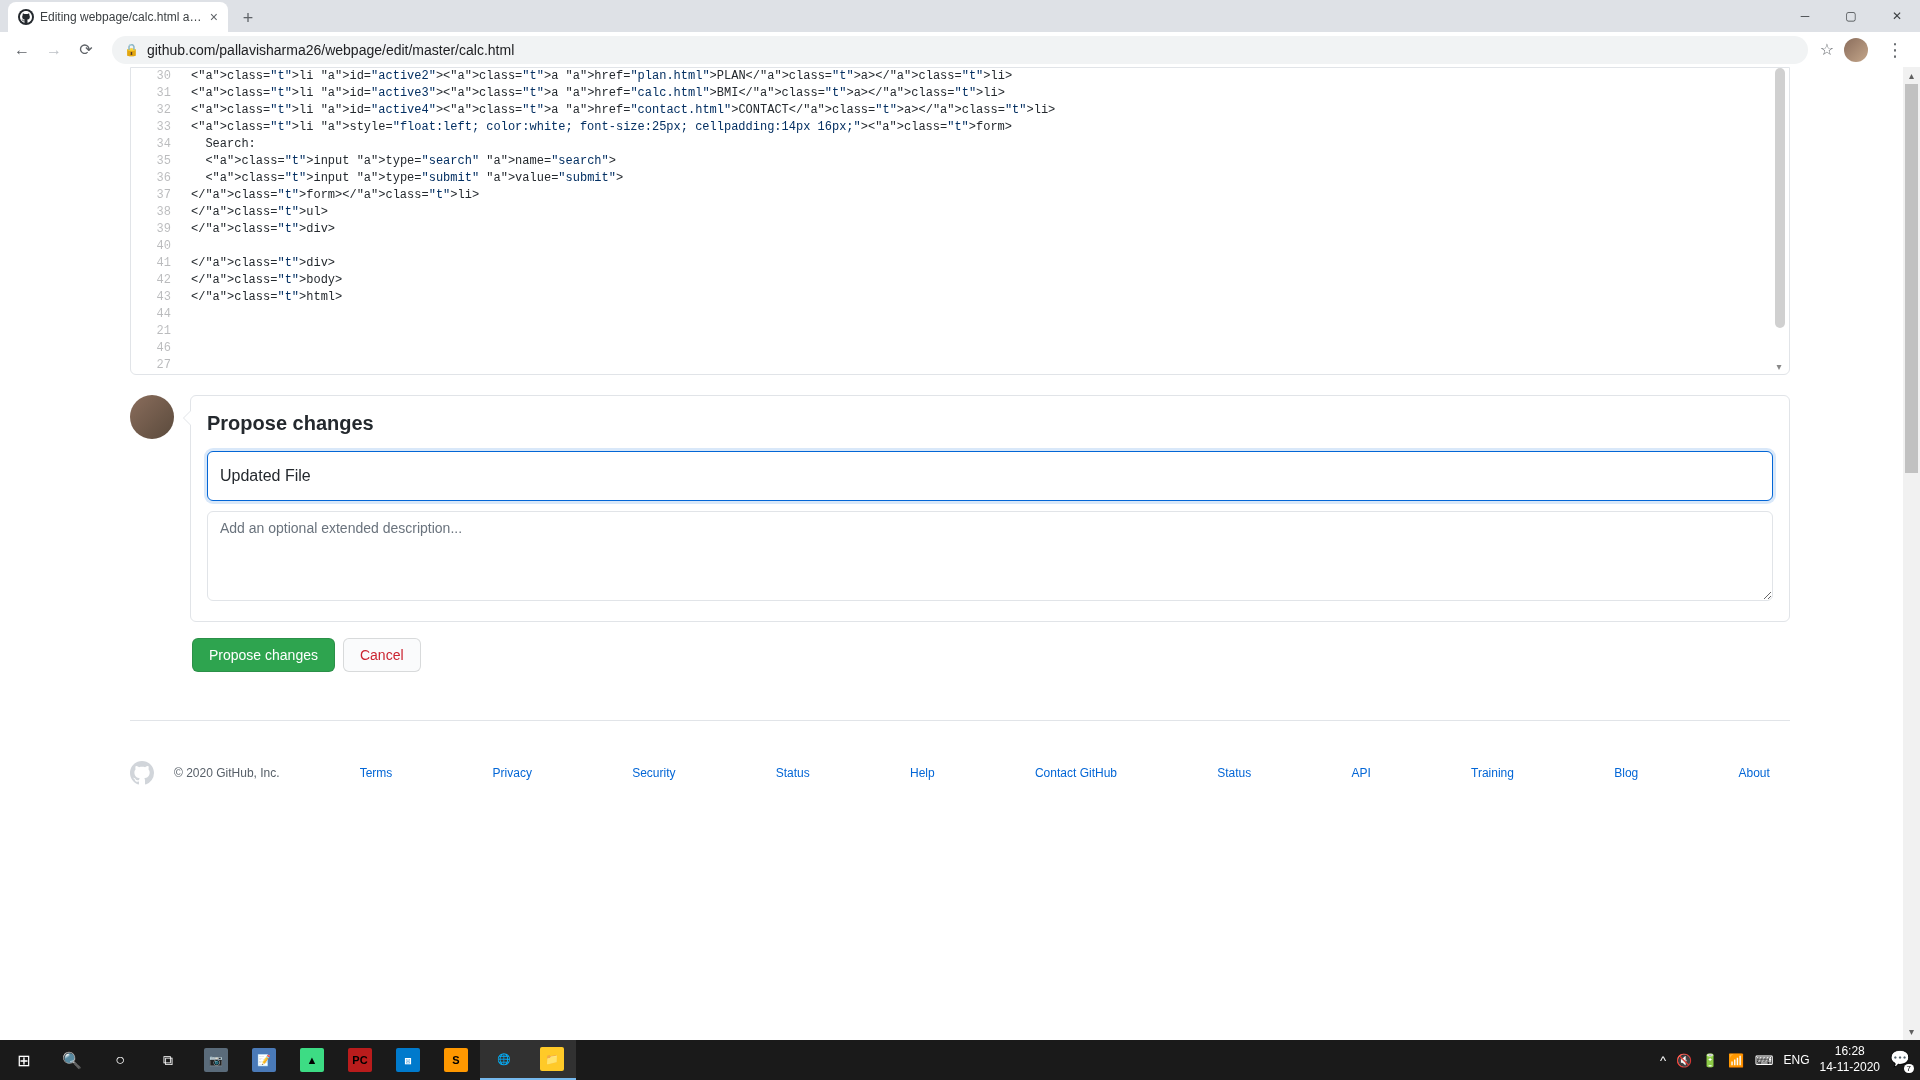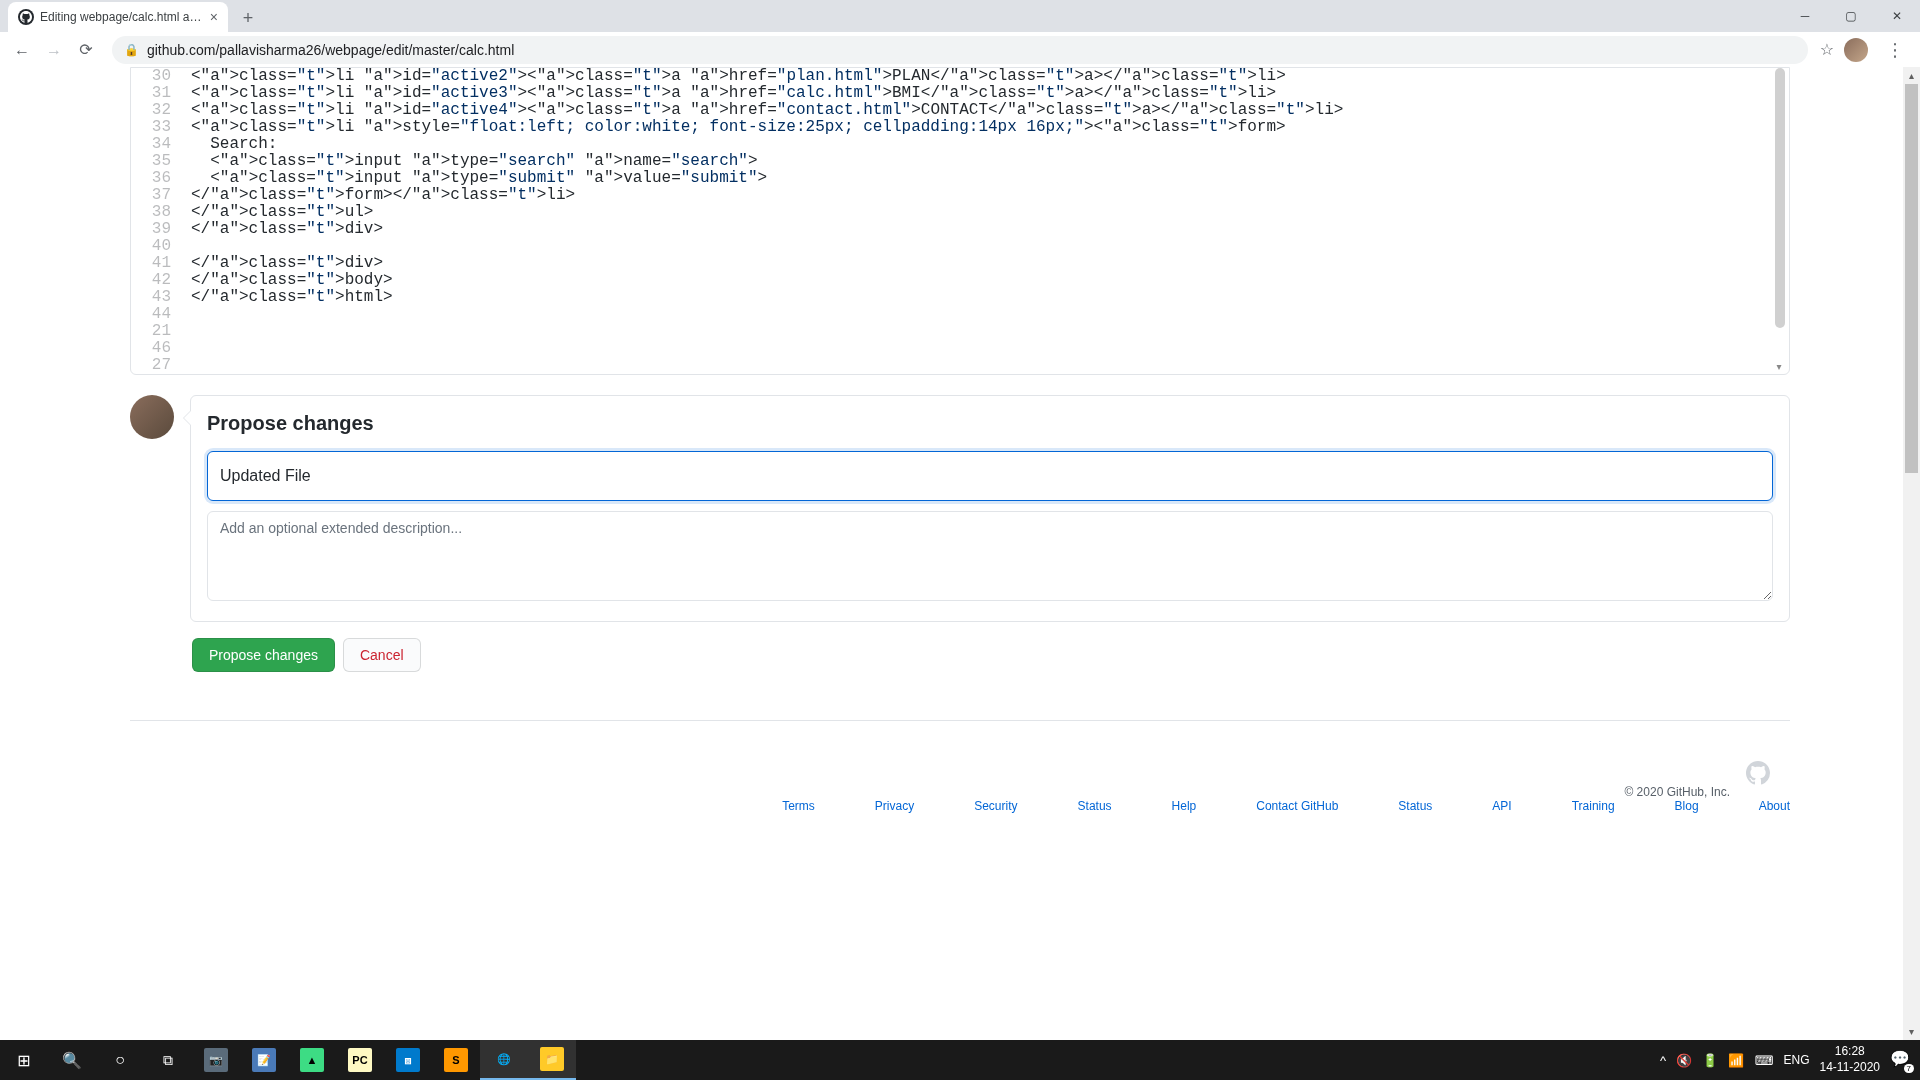--- a/index.html
+++ b/index.html
@@ -26,21 +26,21 @@
     .profile-icon { width: 24px; height: 24px; border-radius: 50%; background: linear-gradient(135deg, #8a6d5c, #c4a68a); margin: 0 6px; }
     .menu-dots { color: #5f6368; font-size: 18px; padding: 0 8px; cursor: pointer; }
     
     
     .content { height: calc(100vh - 67px - 40px); overflow-y: auto; position: relative; }
     .scrollbar-track { position: absolute; right: 0; top: 0; width: 17px; height: 100%; background: #f1f1f1; }
     .scrollbar-thumb { position: absolute; right: 2px; width: 13px; background: #c1c1c1; border-radius: 0; }
     .scroll-arrow { position: absolute; right: 0; width: 17px; height: 17px; background: #f1f1f1; display: flex; align-items: center; justify-content: center; font-size: 10px; color: #606060; }
     
     .editor-area { margin: 0 130px 0 130px; border: 1px solid #e1e4e8; border-radius: 0 0 6px 6px; background: #fff; position: relative; }
-    .code-editor { font-family: "SFMono-Regular", Consolas, "Liberation Mono", Menlo, monospace; font-size: 16px; line-height: 17px; }
+    .code-editor { font-family: "SFMono-Regular", Consolas, "Liberation Mono", Menlo, monospace; font-size: 12px; line-height: 17px; }
     .code-line { display: flex; }
     .line-number { width: 50px; text-align: right; padding-right: 10px; color: rgba(27,31,35,0.3); user-select: none; }
     .line-content { padding-left: 10px; white-space: pre; color: #24292e; }
     .line-content .s { color: #032f62; }
     
     .editor-scrollbar { position: absolute; right: 2px; top: 0; width: 12px; height: 100%; }
     .editor-scroll-thumb { position: absolute; width: 10px; background: #d0d0d0; border-radius: 5px; }
     .editor-scroll-arrow { position: absolute; right: 0; bottom: 0; width: 16px; height: 16px; font-size: 10px; color: #888; display: flex; align-items: center; justify-content: center; }
     
     
@@ -52,21 +52,21 @@
     .propose-title { font-size: 20px; font-weight: 600; color: #24292e; margin-bottom: 16px; }
     .commit-summary { width: 100%; padding: 15px 12px; border: 1px solid #0366d6; border-radius: 6px; font-size: 16px; color: #24292e; outline: none; box-shadow: 0 0 0 3px rgba(3,102,214,0.15); }
     .commit-description { width: 100%; margin-top: 10px; padding: 8px 12px; border: 1px solid #e1e4e8; border-radius: 6px; font-size: 14px; min-height: 90px; resize: vertical; font-family: inherit; }
     .commit-description::placeholder { color: #6a737d; }
     
     .button-row { margin: 16px 130px 0 192px; display: flex; gap: 8px; }
     .btn-primary { background: #2ea44f; color: #fff; border: 1px solid rgba(27,31,35,0.15); border-radius: 6px; padding: 8px 16px; font-size: 14px; font-weight: 500; cursor: pointer; }
     .btn-cancel { background: #fafbfc; color: #cb2431; border: 1px solid rgba(27,31,35,0.15); border-radius: 6px; padding: 8px 16px; font-size: 14px; font-weight: 500; cursor: pointer; }
     
     
-    .footer { margin: 48px 130px 0 130px; border-top: 1px solid #e1e4e8; padding: 40px 0; display: flex; align-items: flex-end; font-size: 12px; flex-direction: column; }
+    .footer { margin: 48px 130px 0 130px; border-top: 1px solid #e1e4e8; padding: 40px 0; display: flex; align-items: center; font-size: 12px; }
     .footer-logo { width: 24px; height: 24px; margin-right: 20px; }
     .footer-logo svg { fill: #d1d5da; }
     .copyright { color: #586069; margin-right: 60px; }
     .footer-links { display: flex; gap: 60px; flex: 1; justify-content: space-around; }
     .footer-link { color: #0366d6; text-decoration: none; cursor: pointer; }
     
     
     .taskbar { position: fixed; bottom: 0; left: 0; right: 0; height: 40px; background: #1a1a1a; display: flex; align-items: center; }
     .taskbar-left { display: flex; align-items: center; height: 100%; }
     .task-btn { width: 48px; height: 40px; display: flex; align-items: center; justify-content: center; cursor: pointer; color: #fff; }
@@ -256,21 +256,21 @@
     <div class="task-btn">
         <span class="app-icon" style="background:#5a6b7a;">📷</span>
       </div>
     <div class="task-btn">
         <span class="app-icon" style="background:#4a7ab8;">📝</span>
       </div>
     <div class="task-btn">
         <span class="app-icon" style="background:#3ddc84; color:#000;">▲</span>
       </div>
     <div class="task-btn">
-        <span class="app-icon" style="background:#fef9c3; color:#000;">PC</span>
+        <span class="app-icon" style="background:#b91c1c; color:#000;">PC</span>
       </div>
     <div class="task-btn">
         <span class="app-icon" style="background:#007acc;">⧈</span>
       </div>
     <div class="task-btn">
         <span class="app-icon" style="background:#ff9800; color:#000;">S</span>
       </div>
     <div class="task-btn active">
         <span class="app-icon">🌐</span>
       </div>

